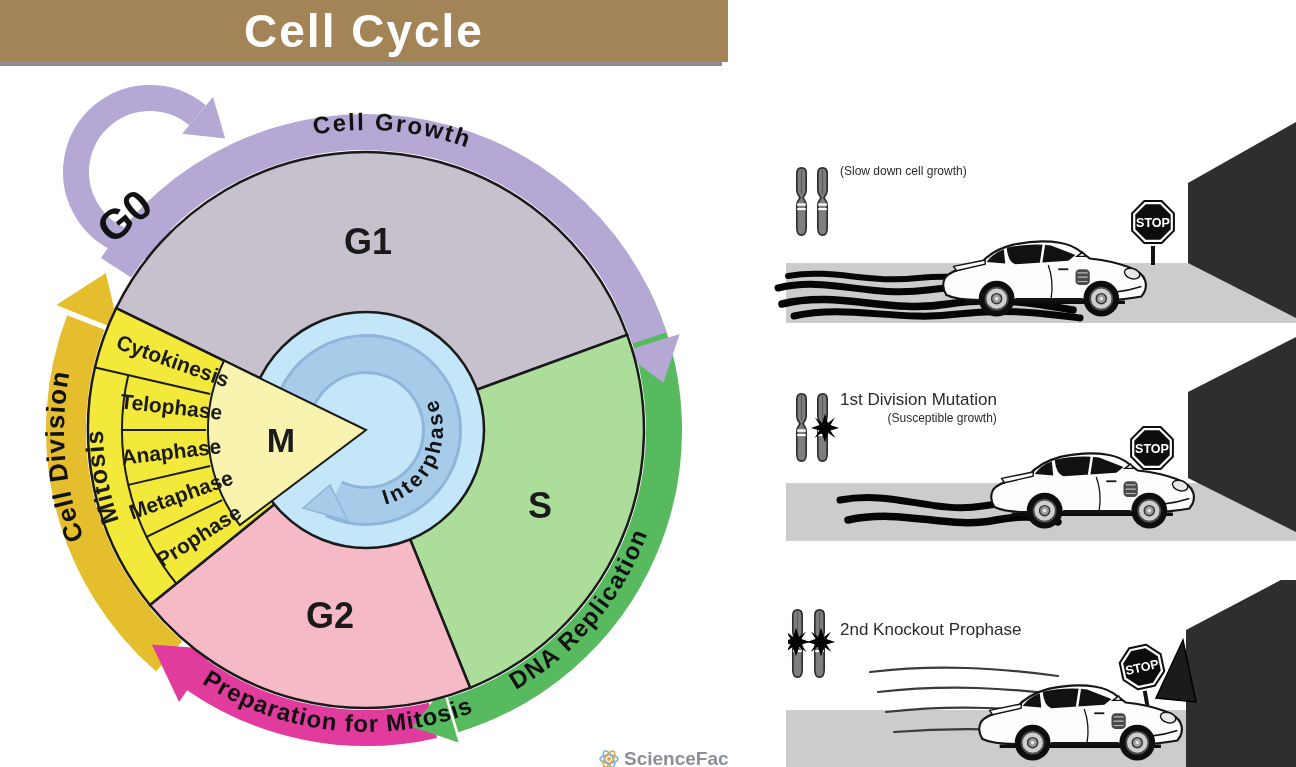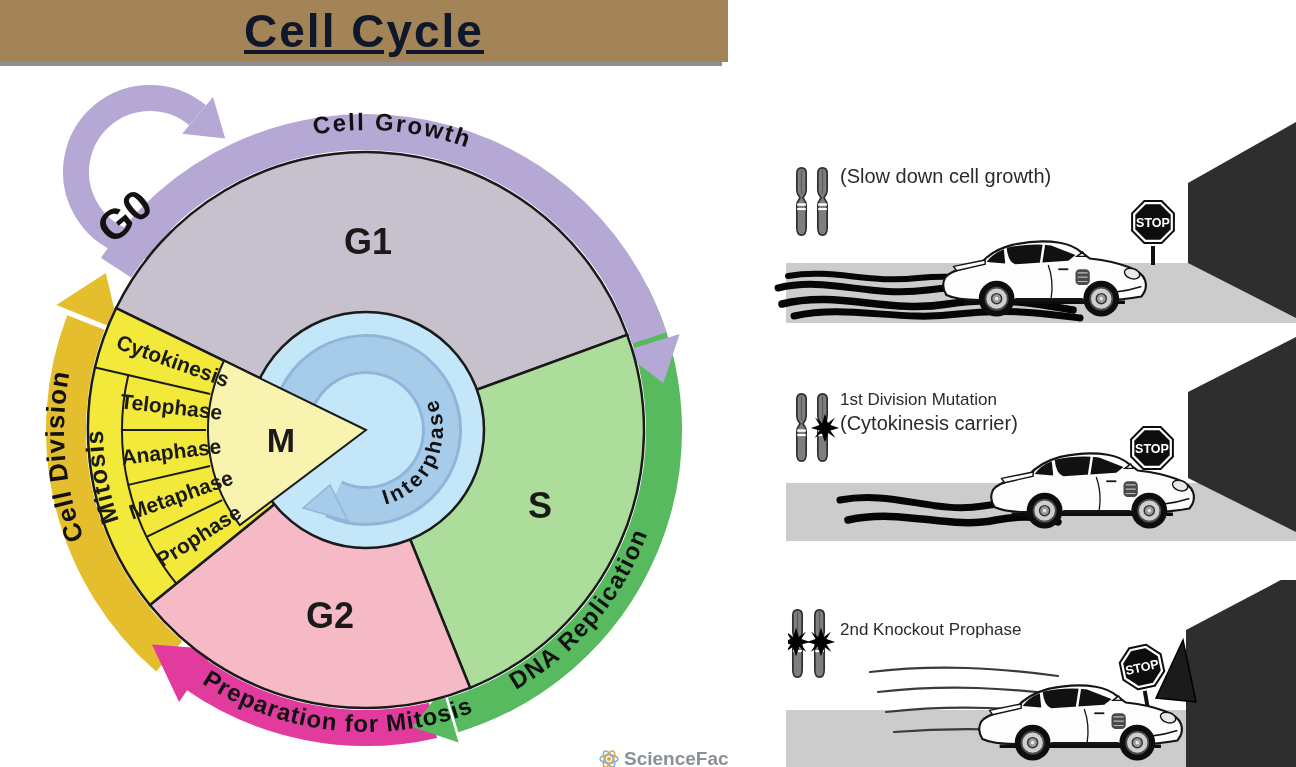--- a/index.html
+++ b/index.html
@@ -2,32 +2,32 @@
 <html><head>
 <meta charset="utf-8">
 <style>
   html,body{margin:0;padding:0;background:#fff;}
   .stage{position:relative;width:1296px;height:767px;background:#ffffff;overflow:hidden;
          font-family:"Liberation Sans",sans-serif;}
   
   .left-panel{position:absolute;left:0;top:0;width:728px;height:767px;background:#fff;}
   .header-bar{position:absolute;left:0;top:0;width:728px;height:62px;background:#A28456;
               display:flex;align-items:center;justify-content:center;}
-  .header-title{color:#0f172a;font-size:46px;font-weight:bold;letter-spacing:2px;text-decoration:underline;}
+  .header-title{color:#ffffff;font-size:46px;font-weight:bold;letter-spacing:2px;}
   .header-rule{position:absolute;left:0;top:62px;width:722px;height:4px;background:#8F8F8F;}
   .cycle-svg{position:absolute;left:0;top:66px;}
   .logo{position:absolute;left:598px;top:748px;display:flex;align-items:center;gap:4px;}
   .logo-text{color:#8a8f98;font-size:19px;font-weight:bold;}
   
   .right-panel{position:absolute;left:728px;top:0;width:568px;height:767px;background:#fff;}
   .scene{position:absolute;left:0;width:568px;}
   .scene svg{position:absolute;left:0;top:0;}
   .row-text{position:absolute;left:112px;color:#2b2b2b;line-height:1.22;}
   .row-title{font-size:17px;}
-  .row-sub{font-size:20px;text-align:right;}
+  .row-sub{font-size:12px;text-align:right;}
   svg text{font-family:"Liberation Sans",sans-serif;}
 </style>
 </head>
 <body>
 
 <div class="stage">
 
   <svg width="0" height="0" style="position:absolute" aria-hidden="true">
     <defs>
       <symbol id="sym-car" viewBox="0 0 300 120">
@@ -224,21 +224,21 @@
         </g>
         <use href="#sym-car" x="255" y="114" width="215" height="86"></use>
       </svg>
       <svg style="left:66px;top:62px" width="50" height="72" viewBox="0 0 50 72">
         <use href="#sym-chromosome" x="0" y="0" width="15" height="71"></use>
         <use href="#sym-chromosome" x="21" y="0" width="15" height="71"></use>
         <use href="#sym-star" x="16" y="21" width="30" height="30"></use>
       </svg>
       <div class="row-text" style="top:60px;">
         <div class="row-title">1st Division Mutation</div>
-        <div class="row-sub">(Cytokinesis carrier)</div>
+        <div class="row-sub">(Susceptible growth)</div>
       </div>
     </div>
 
     <div class="scene" style="top:580px;height:187px;">
       <svg width="568" height="187" viewBox="0 0 568 187">
         <rect x="58" y="130" width="510" height="57" fill="#CCCCCC"></rect>
         <polygon points="458,50 568,-8 568,187 458,187" fill="#2E2E2E"></polygon>
         <g stroke="#3a3a3a" fill="none" stroke-linecap="round" stroke-width="2.2">
           <path d="M142,92 C210,84 270,88 330,96"></path>
           <path d="M150,112 C220,104 280,108 345,116"></path>

